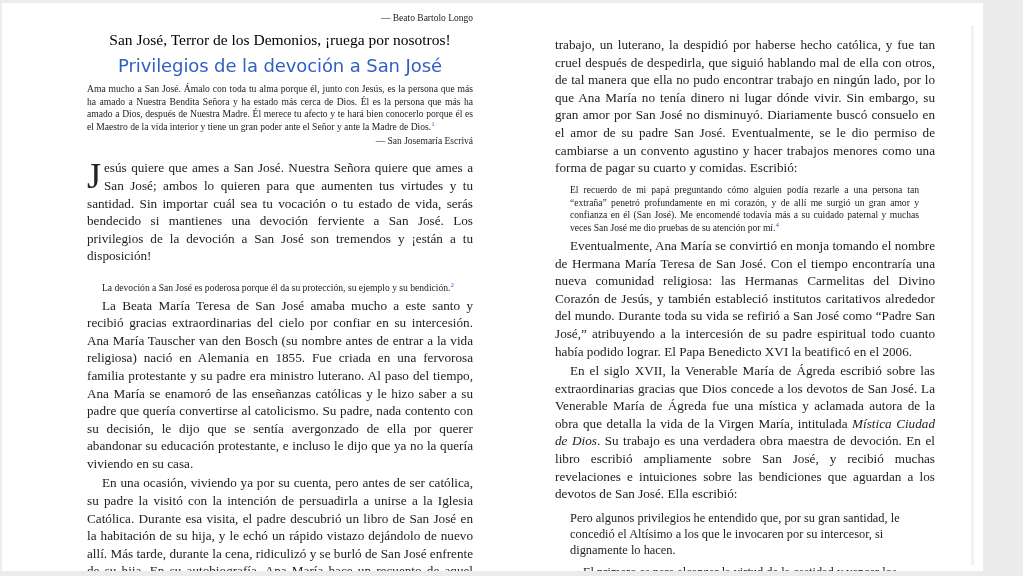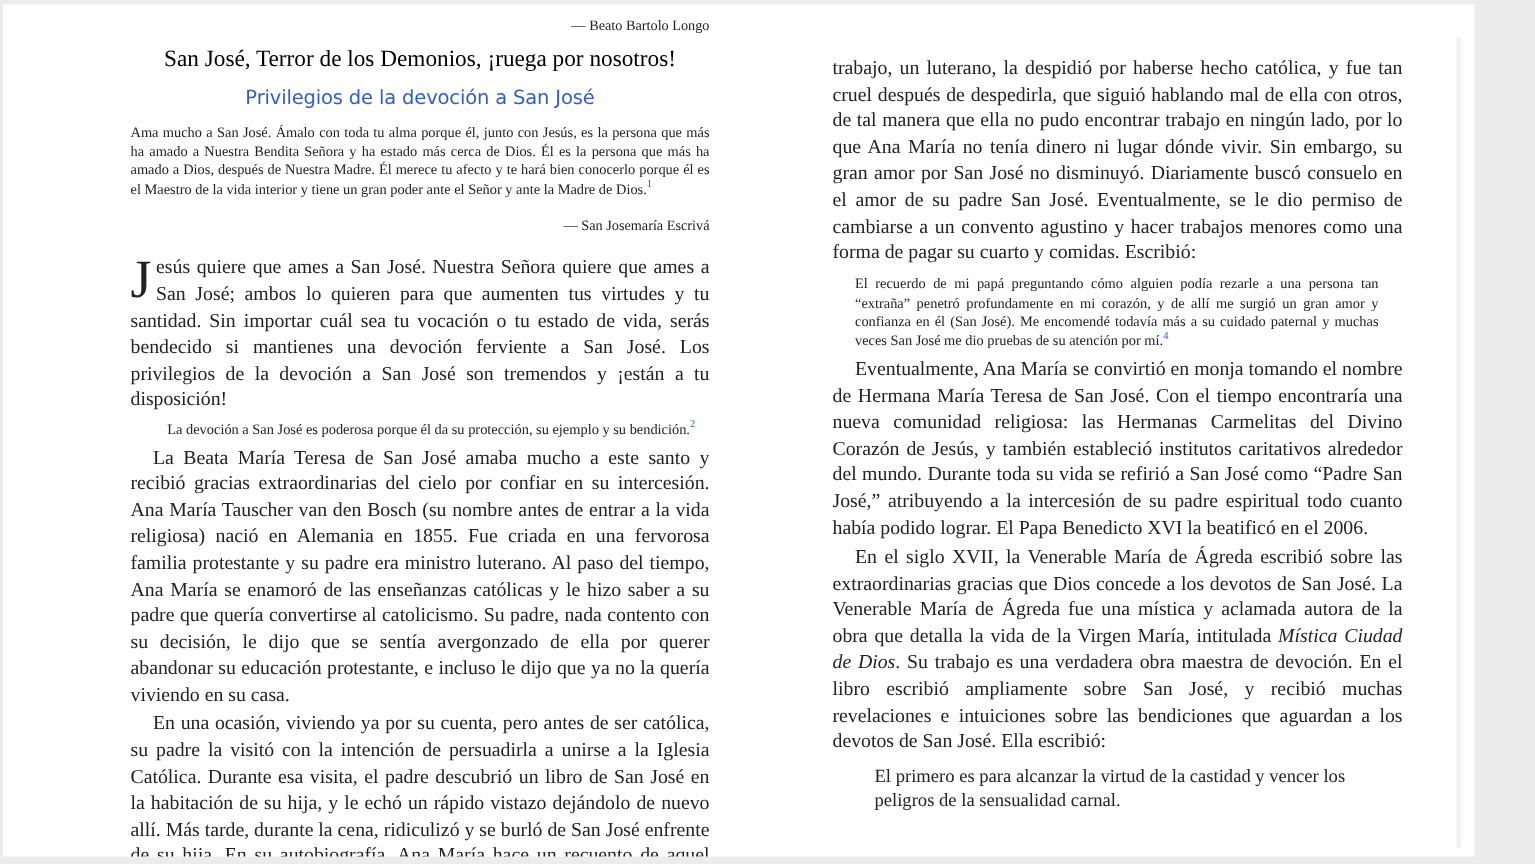--- a/index.html
+++ b/index.html
@@ -23,38 +23,38 @@
 
   .attribution { text-align: right; font-size: 9.5px; line-height: 12px; }
   .attr-top { margin-top: 9px; }
 
   .prayer-line {
     text-align: center; font-size: 15.5px; line-height: 18px;
     margin-top: 7px; color: #000000;
   }
   .section-title {
     text-align: center; font-family: "DejaVu Sans", sans-serif;
-    font-size: 13px; line-height: 22px; color: #2f5fc4;
+    font-size: 18px; line-height: 22px; color: #2f5fc4;
     margin-top: 6px; letter-spacing: -0.1px;
   }
   .small-quote {
     font-size: 9.6px; line-height: 12.6px; text-align: justify;
-    margin: 6px 0 12px 0;
+    margin: 6px 0 2px 0;
   }
   .body-text {
     font-size: 13.2px; line-height: 17.6px; text-align: justify; margin: 0;
   }
   .indent { text-indent: 15px; }
   .dropcap-wrap { margin-top: 12px; }
   .dropcap {
     float: left; font-size: 36px; line-height: 30px; margin: 2px 3px 0 0;
     color: #222;
   }
   .inline-quote {
-    font-size: 9.6px; line-height: 12.6px; margin: 6px 0 2px 15px; text-align: center;
+    font-size: 9.6px; line-height: 12.6px; margin: 17px 0 2px 15px;
   }
   .inline-quote-2 {
     font-size: 9.6px; line-height: 12.8px; text-align: justify;
     margin: 6px 0 0 0;
   }
   .fn { color: #2f5fc4; font-size: 7px; vertical-align: super; line-height: 0; }
   .gap-s { margin-top: 2px; }
   .gap-xs { margin-top: 2px; }
   .block-quote {
     font-size: 12.4px; line-height: 16.2px; margin: 7px 0 0 15px; text-align: left;
@@ -88,19 +88,20 @@
 
   <div class="page page-right">
     <p class="body-text" style="margin-top:33px;">trabajo, un luterano, la despidió por haberse hecho católica, y fue tan cruel después de despedirla, que siguió hablando mal de ella con otros, de tal manera que ella no pudo encontrar trabajo en ningún lado, por lo que Ana María no tenía dinero ni lugar dónde vivir. Sin embargo, su gran amor por San José no disminuyó. Diariamente buscó consuelo en el amor de su padre San José. Eventualmente, se le dio permiso de cambiarse a un convento agustino y hacer trabajos menores como una forma de pagar su cuarto y comidas. Escribió:</p>
 
     <p class="inline-quote-2" style="margin:7px 16px 0 15px;"><span>El recuerdo de mi papá preguntando cómo alguien podía rezarle a una persona tan “extraña” penetró profundamente en mi corazón, y de allí me surgió un gran amor y confianza en él (San José). Me encomendé todavía más a su cuidado paternal y muchas veces San José me dio pruebas de su atención por mí.</span><a class="fn">4</a></p>
 
     <p class="body-text indent gap-s">Eventualmente, Ana María se convirtió en monja tomando el nombre de Hermana María Teresa de San José. Con el tiempo encontraría una nueva comunidad religiosa: las Hermanas Carmelitas del Divino Corazón de Jesús, y también estableció institutos caritativos alrededor del mundo. Durante toda su vida se refirió a San José como “Padre San José,” atribuyendo a la intercesión de su padre espiritual todo cuanto había podido lograr. El Papa Benedicto XVI la beatificó en el 2006.</p>
 
     <p class="body-text indent gap-xs"><span>En el siglo XVII, la Venerable María de Ágreda escribió sobre las extraordinarias gracias que Dios concede a los devotos de San José. La Venerable María de Ágreda fue una mística y aclamada autora de la obra que detalla la vida de la Virgen María, intitulada </span><em>Mística Ciudad de Dios</em><span>. Su trabajo es una verdadera obra maestra de devoción. En el libro escribió ampliamente sobre San José, y recibió muchas revelaciones e intuiciones sobre las bendiciones que aguardan a los devotos de San José. Ella escribió:</span></p>
 
+    <p class="block-quote">Pero algunos privilegios he entendido que, por su gran santidad, le concedió el Altísimo a los que le invocaren por su intercesor, si dignamente lo hacen.</p>
 
     <p class="list-item">El primero es para alcanzar la virtud de la castidad y vencer los peligros de la sensualidad carnal.</p>
 
   </div>
 
   <div class="right-rule"></div>
 </div>
 
 </body></html>

